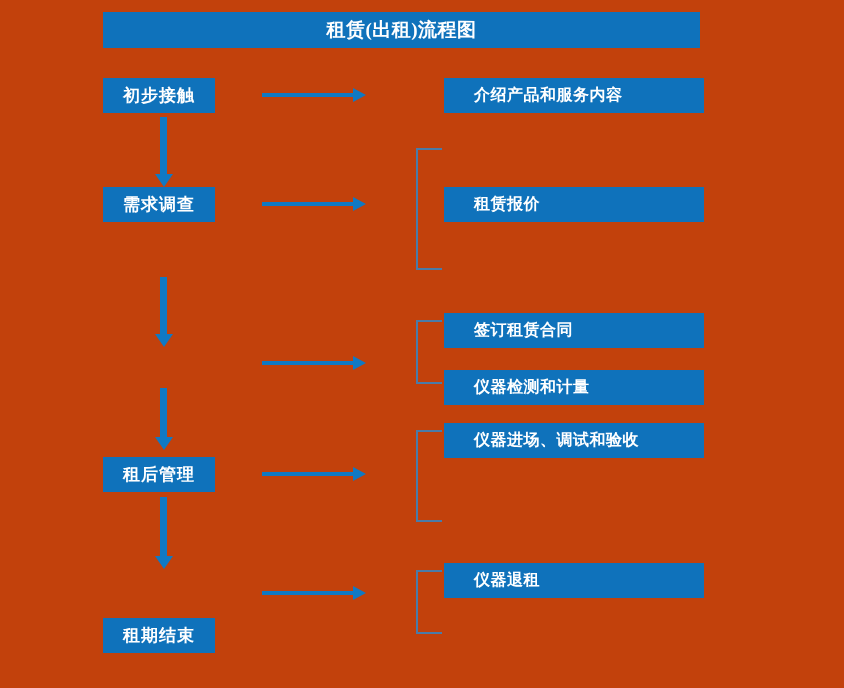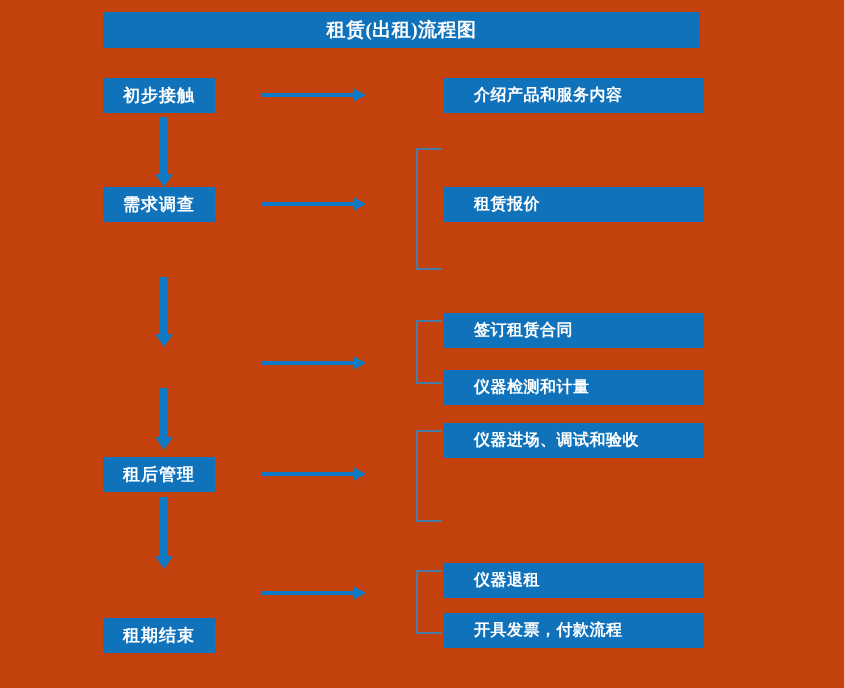--- a/index.html
+++ b/index.html
@@ -197,15 +197,14 @@
   <div class="stage-box" style="left:103px; top:576px;margin-top:42px;">租期结束</div>
 
   <div class="h-arrow" style="left:262px; top:586px;">
     <div class="shaft"></div>
     <div class="head"></div>
   </div>
 
   <div class="bracket" style="left:416px; top:570px; height:64px;"></div>
 
   <div class="detail-box" style="top:563px;">仪器退租</div>
-  <div class="detail-box" style="top:613px;">开具发票，付款流程</div>
 
 </div>
 
 </body></html>

